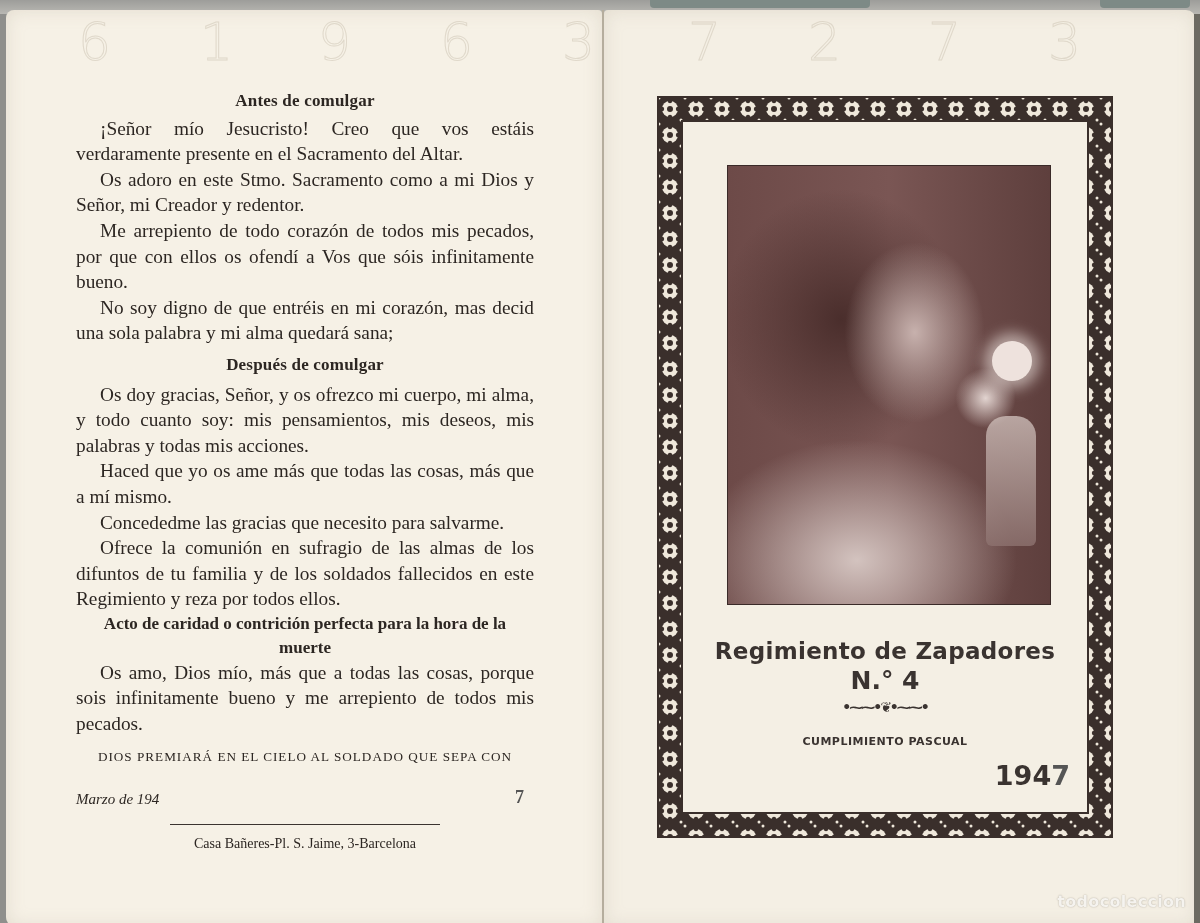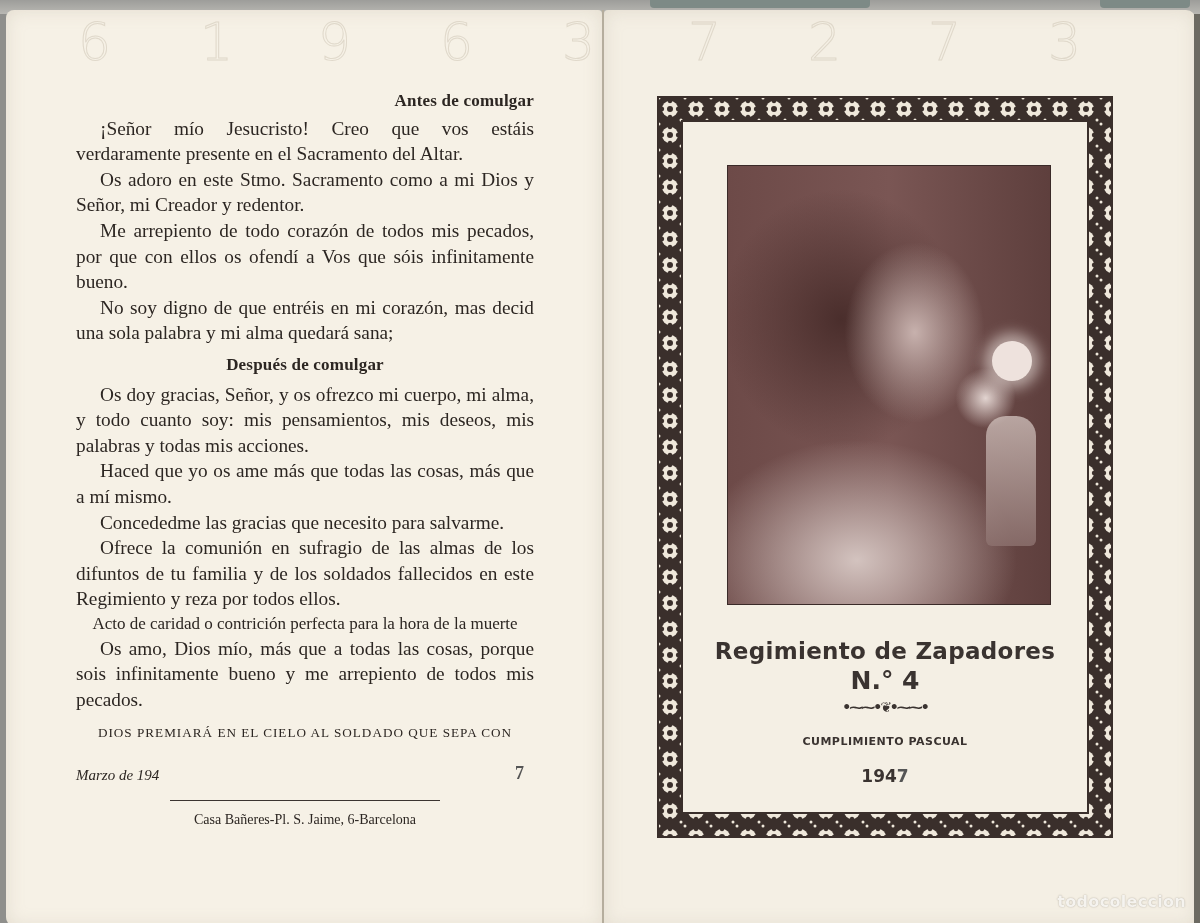--- a/index.html
+++ b/index.html
@@ -27,24 +27,24 @@
 
   .watermark {
     position:absolute; font-family:"DejaVu Sans", sans-serif; font-weight:200;
     color:transparent; -webkit-text-stroke:1px rgba(205,196,180,0.55);
     font-size:52px; line-height:1; pointer-events:none;
   }
 
   
   .left-text { position:absolute; left:76px; top:88px; width:458px; font-size:19.3px; line-height:25.6px; }
   .heading { text-align:center; font-weight:bold; font-size:17px; margin:6px 0 4px; letter-spacing:0.2px; }
-  .heading.first { margin-top:0; margin-bottom:2px;text-align:right; }
+  .heading.first { margin-top:0; margin-bottom:2px; }
   .para { text-align:justify; text-align-last:left; margin:0; }
   .para .indent { display:inline-block; width:24px; }
-  .heading-bold-tight { text-align:center; font-weight:normal; font-size:17px; line-height:24px; margin:0; }
+  .heading-bold-tight { text-align:center; font-weight:bold; font-size:17px; line-height:24px; margin:0; }
   .caps { text-align:center; font-size:13.2px; letter-spacing:1px; line-height:28px; margin-top:6px; }
   .date { font-style:italic; font-size:15px; margin-top:16px; padding-right:24px; position:relative; }
   .date .stamp { position:absolute; right:10px; top:-2px; font-style:normal; font-weight:bold; color:#555; font-size:18px; }
   .rule { width:270px; height:1px; background:#3b3430; margin:12px auto 6px; }
   .printer { text-align:center; font-size:14px; }
 
   
   .frame {
     position:absolute; left:657px; top:96px; width:456px; height:742px;
     box-sizing:border-box;
@@ -71,21 +71,21 @@
   .photo-chalice {
     position:absolute; left:258px; top:250px; width:50px; height:130px;
     background:linear-gradient(#cdbdb8,#8d726f); border-radius:20px 20px 6px 6px; opacity:0.8;
   }
   .regiment { position:absolute; left:700px; top:638px; width:370px; text-align:center;
     font-family:"DejaVu Sans", sans-serif; font-weight:bold; color:#3a3330; }
   .regiment .name { font-size:23px; letter-spacing:0.3px; }
   .regiment .num { font-size:25px; margin-top:2px; }
   .regiment .ornament { margin:4px auto 0; font-size:14px; letter-spacing:-2px; }
   .regiment .title { font-size:11px; margin-top:20px; letter-spacing:0.5px; }
-  .regiment .year { font-size:17px; margin-top:18px; }
+  .regiment .year { font-size:27px; margin-top:12px;text-align:right; }
   .regiment .year .stamp { color:#555; }
 
   .site-mark {
     position:absolute; right:14px; bottom:12px; font-family:"DejaVu Sans", sans-serif;
     font-weight:bold; font-size:16px; color:#f5f3ef; letter-spacing:0.3px;
     text-shadow:0 0 1px #b8b2a6, 0 0 2px #cfc8ba;
   }
 </style>
 </head>
 <body>
@@ -127,21 +127,21 @@
   <div class="heading-bold-tight">Acto de caridad o contrición perfecta para la hora de la muerte</div>
   <p class="para"><span class="indent"></span><span>Os amo, Dios mío, más que a todas las cosas, porque sois infinitamente bueno y me arrepiento de todos mis pecados.</span></p>
 
   <div class="caps">
     <div>DIOS PREMIARÁ EN EL CIELO AL SOLDADO QUE SEPA CON</div>
   </div>
   <div class="date">
     <span>Marzo de 194</span><span class="stamp">7</span>
   </div>
   <div class="rule"></div>
-  <div class="printer">Casa Bañeres-Pl. S. Jaime, 6-Barcelona</div>
+  <div class="printer">Casa Bañeres-Pl. S. Jaime, 3-Barcelona</div>
 </div>
 
 <div class="frame">
   <svg class="frame-pattern" width="456" height="742" viewBox="0 0 456 742">
     <defs>
       <pattern id="fl" width="26" height="26" patternUnits="userSpaceOnUse">
         <rect width="26" height="26" fill="#3a2f2b"></rect>
         <circle cx="13" cy="13" r="8" fill="#efe8db"></circle>
         <circle cx="13" cy="13" r="3" fill="#3a2f2b"></circle>
         <circle cx="13" cy="5" r="2.2" fill="#3a2f2b"></circle>

